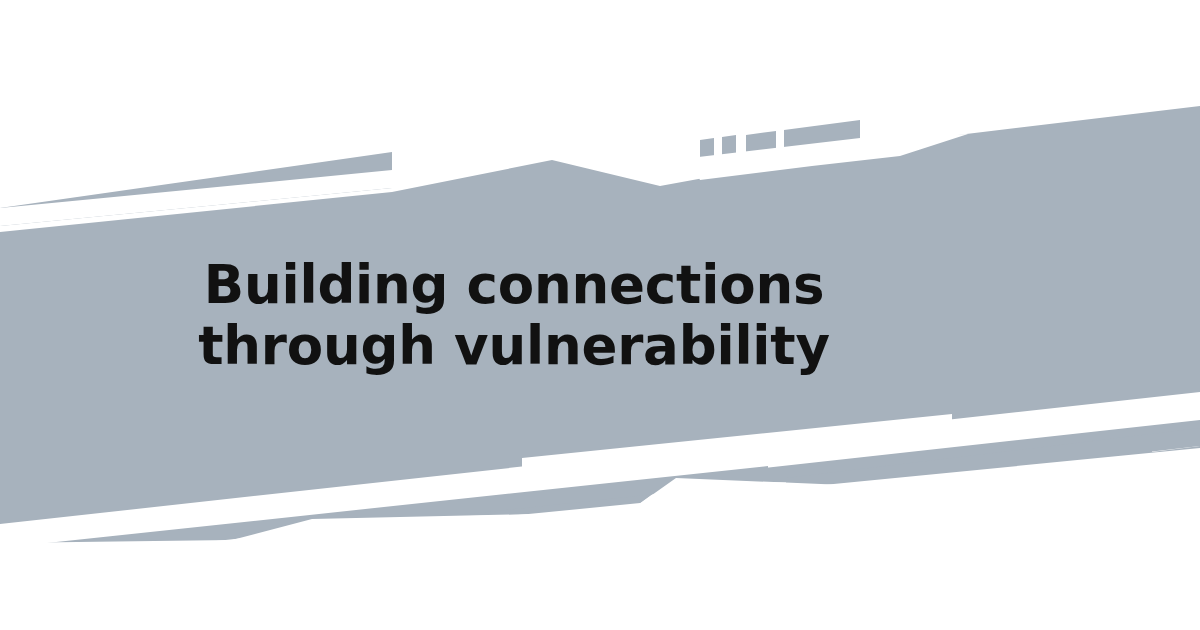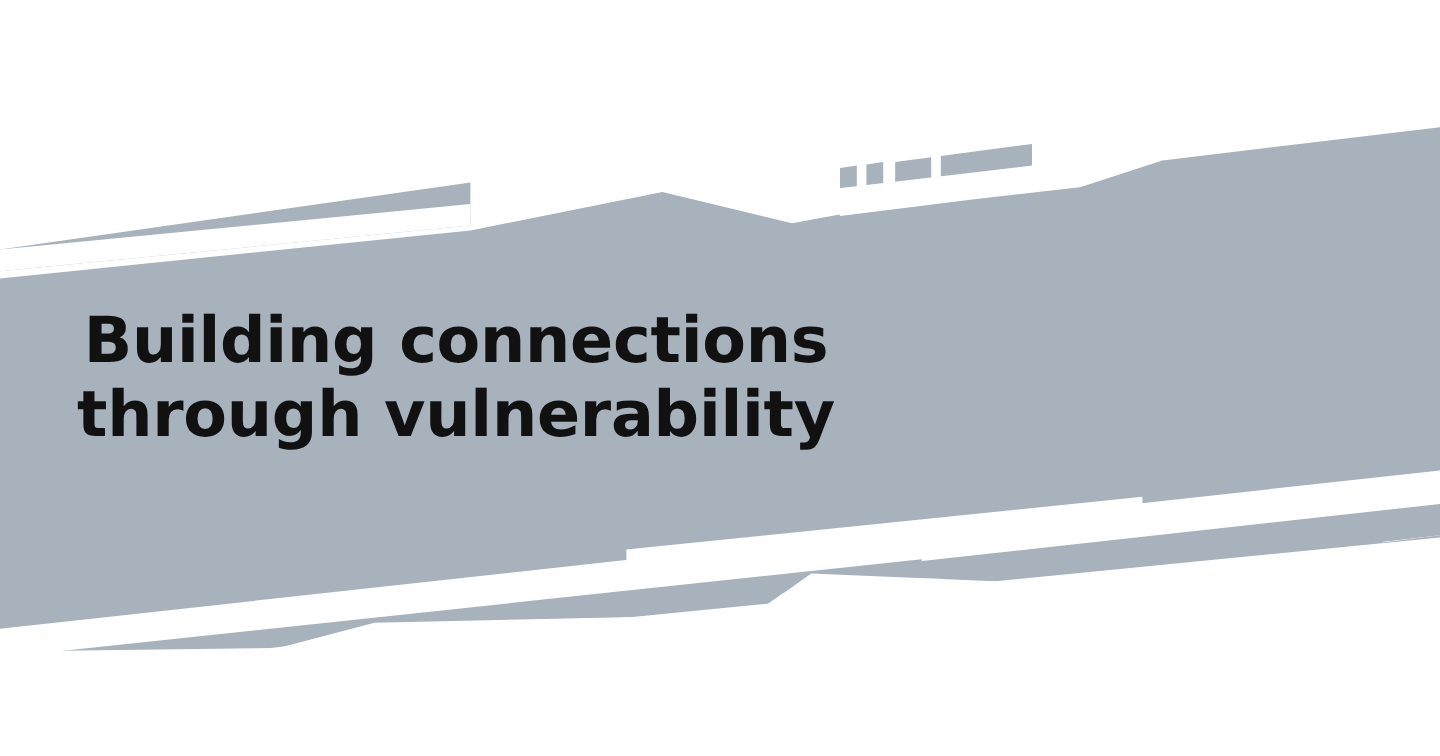--- a/index.html
+++ b/index.html
@@ -29,21 +29,21 @@
     display: block;
   }
   #headline-layer {
     position: absolute;
     top: 0;
     left: 0;
     width: 1028px;
     height: 630px;
     display: flex;
     align-items: center;
-    justify-content: flex-start;
+    justify-content: center;
     pointer-events: none;
   }
   #headline {
     width: 760px;
     margin: 0;
     padding: 0;
     text-align: center;
     font-family: "DejaVu Sans", sans-serif;
     font-weight: 700;
     font-size: 53px;

